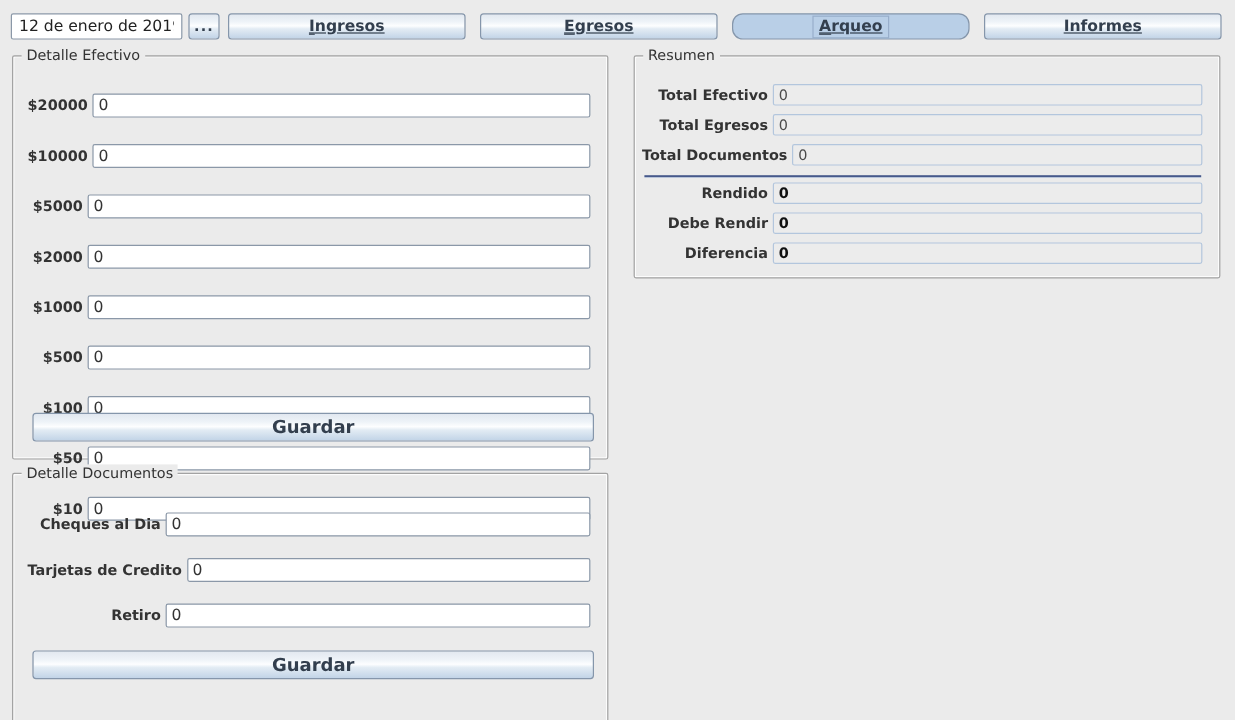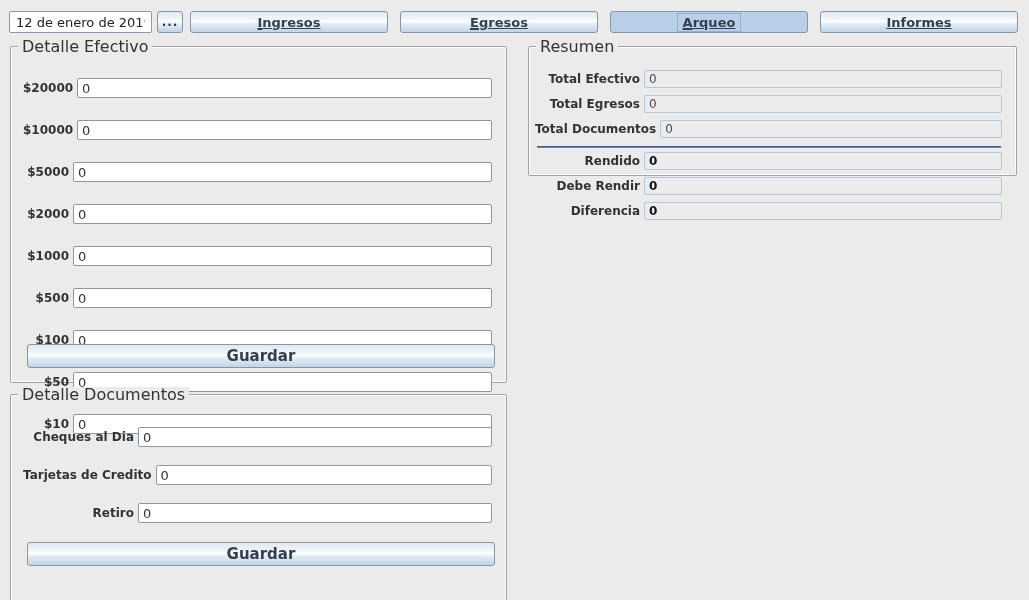--- a/index.html
+++ b/index.html
@@ -20,35 +20,35 @@
     box-sizing:border-box;border:1px solid #8596ab;border-radius:3px;
     background:linear-gradient(180deg,#e2e8f0 0%,#eef3f8 30%,#fdfeff 48%,#e3ecf4 60%,#c2d4e7 100%);
     font-family:inherit;font-size:13px;font-weight:bold;color:#333f4e;
     display:flex;align-items:center;justify-content:center;cursor:default;padding:0;
   }
   .btn u{text-decoration:underline;text-underline-offset:2px;}
   .btn-dots{flex:0 0 26px;margin-left:5px;font-size:12px;letter-spacing:1px;}
   .btnrow{flex:1;display:flex;gap:12px;margin-left:7px;}
   .btnrow .btn{flex:1 1 0;text-decoration:underline;}
   .btn .btn-label{padding:1px 5px;line-height:15px;}
-  .btn.selected{background:#b9cfe7;}
+  .btn.selected{background:#b9cfe7;border-radius:9px;}
   .btn.selected .btn-label{outline:1px solid #98aecb;}
   
   .panel{
     position:absolute;box-sizing:border-box;
     border:1px solid #a3a3a3;border-radius:2px;
     box-shadow:inset 1px 1px 0 rgba(255,255,255,.85), inset -1px -1px 0 rgba(255,255,255,.85);
   }
   .panel-title{
     position:absolute;top:-8px;left:7px;background:#ebebeb;padding:0 4px;
-    font-size:16px;color:#333;line-height:15px;
+    font-size:12px;color:#333;line-height:15px;
   }
   .panel-efectivo{left:10px;top:46px;width:497px;height:337px;}
   .panel-documentos{left:10px;top:394px;width:497px;height:223px;}
-  .panel-resumen{left:528px;top:46px;width:489px;height:130px;}
+  .panel-resumen{left:528px;top:46px;width:489px;height:186px;}
   .row{display:flex;align-items:center;}
   .lbl{font-size:12px;font-weight:bold;color:#333;text-align:right;white-space:nowrap;}
   .field{
     box-sizing:border-box;height:20px;flex:1;min-width:0;
     border:1px solid #8b98a8;border-radius:2px;background:#fff;
     font-family:inherit;font-size:13px;color:#333;padding:0 4px;outline:none;
   }
   
   .rows-efectivo{padding-top:25px;}
   .de-row{height:32px;margin:0 14px 0 12px;}

